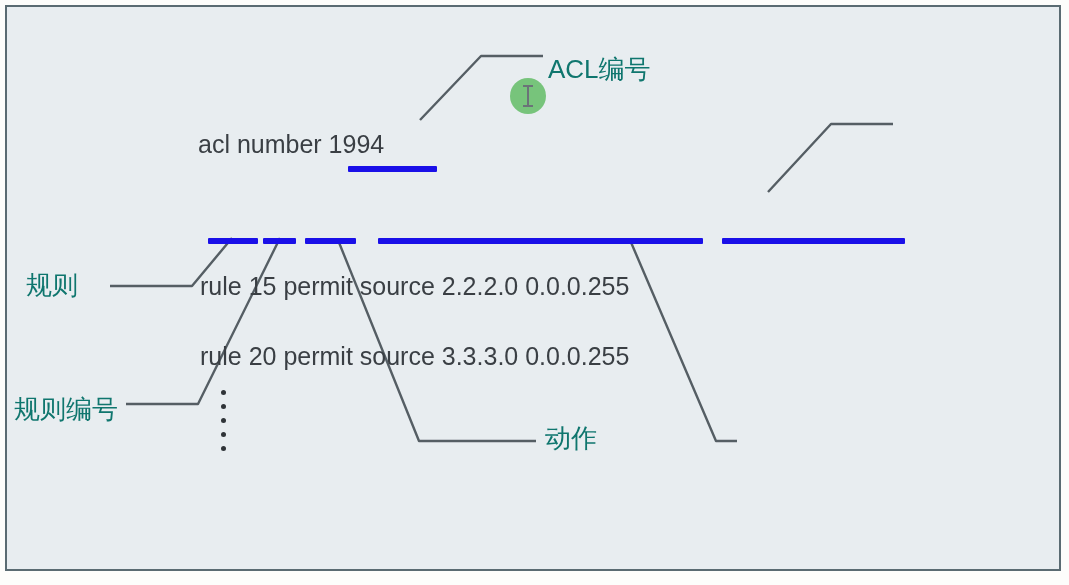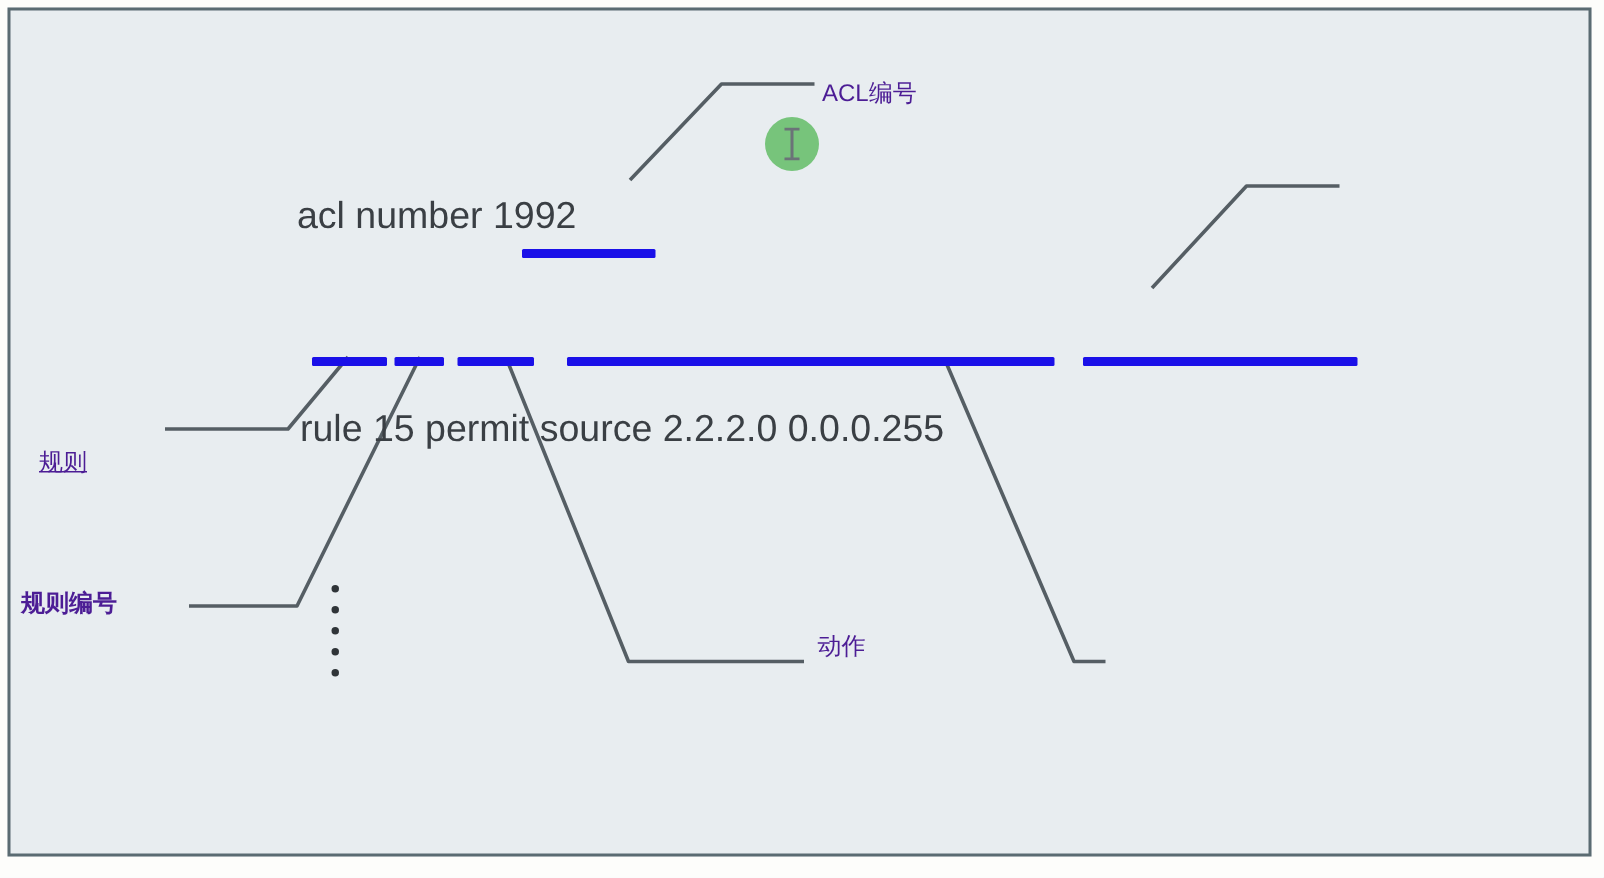--- a/index.html
+++ b/index.html
@@ -37,22 +37,22 @@
     position: absolute;
     font-family: "Liberation Sans", "DejaVu Sans", sans-serif;
     font-size: 25px;
     color: #3a3f44;
     white-space: nowrap;
     letter-spacing: 0px;
   }
   .cn-label {
     position: absolute;
     font-family: "DejaVu Serif", "Liberation Serif", serif;
-    font-size: 16px;
-    color: #4c1d95;
+    font-size: 26px;
+    color: #0f766e;
     white-space: nowrap;
   }
   .cn-label.mixed {
     font-family: "Liberation Sans", "DejaVu Sans", sans-serif;
   }
   .underline {
     position: absolute;
     height: 6px;
     background: #1a10e8;
     border-radius: 1px;
@@ -94,40 +94,41 @@
 
   <svg id="svg-layer" viewBox="0 0 1069 585">
     <polyline fill="none" stroke="#555e64" stroke-width="2.4" stroke-linejoin="round" points="420,120 481,56 543,56"></polyline>
     <polyline fill="none" stroke="#555e64" stroke-width="2.4" stroke-linejoin="round" points="768,192 831,124 893,124"></polyline>
     <polyline fill="none" stroke="#555e64" stroke-width="2.4" stroke-linejoin="round" points="232,238 192,286 110,286"></polyline>
     <polyline fill="none" stroke="#555e64" stroke-width="2.4" stroke-linejoin="round" points="280,238 198,404 126,404"></polyline>
     <polyline fill="none" stroke="#555e64" stroke-width="2.4" stroke-linejoin="round" points="338,240 419,441 536,441"></polyline>
     <polyline fill="none" stroke="#555e64" stroke-width="2.4" stroke-linejoin="round" points="630,240 716,441 737,441"></polyline>
   </svg>
 
-  <div class="cmd-text" style="left:198px; top:130px;">acl number 1992</div>
+  <div class="cmd-text" style="left:198px; top:130px;">acl number 1994</div>
   <div class="cmd-text" style="left:200px; top:272px;">rule 15 permit source 2.2.2.0 0.0.0.255</div>
+  <div class="cmd-text" style="left:200px; top:342px;">rule 20 permit source 3.3.3.0 0.0.0.255</div>
 
   <div class="underline" style="left:348px; top:166px; width:89px;"></div>
   <div class="underline" style="left:208px; top:238px; width:50px;"></div>
   <div class="underline" style="left:263px; top:238px; width:33px;"></div>
   <div class="underline" style="left:305px; top:238px; width:51px;"></div>
   <div class="underline" style="left:378px; top:238px; width:325px;"></div>
   <div class="underline" style="left:722px; top:238px; width:183px;"></div>
 
   <div class="vdots" style="left:221px; top:390px;">
     <span></span>
     <span></span>
     <span></span>
     <span></span>
     <span></span>
   </div>
 
   <div class="cn-label mixed" style="left:548px; top:52px;">ACL编号</div>
-  <div class="cn-label" style="left:26px; top:298px;text-decoration:underline;">规则</div>
-  <div class="cn-label" style="left:14px; top:392px;font-weight:bold;">规则编号</div>
+  <div class="cn-label" style="left:26px; top:268px;">规则</div>
+  <div class="cn-label" style="left:14px; top:392px;">规则编号</div>
   <div class="cn-label" style="left:545px; top:421px;">动作</div>
 
   <div id="cursor-dot" style="left:510px; top:78px;"></div>
   <svg id="cursor-ibeam" style="left:521px; top:85px;" viewBox="0 0 14 22">
     <path d="M2,1 H12 M7,1 V21 M2,21 H12" stroke="#6b7378" stroke-width="2" fill="none"></path>
   </svg>
 </div>
 
 </body></html>

